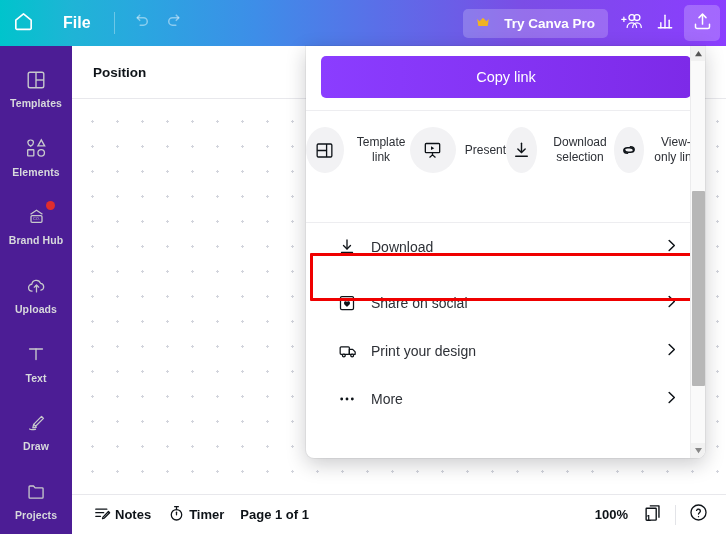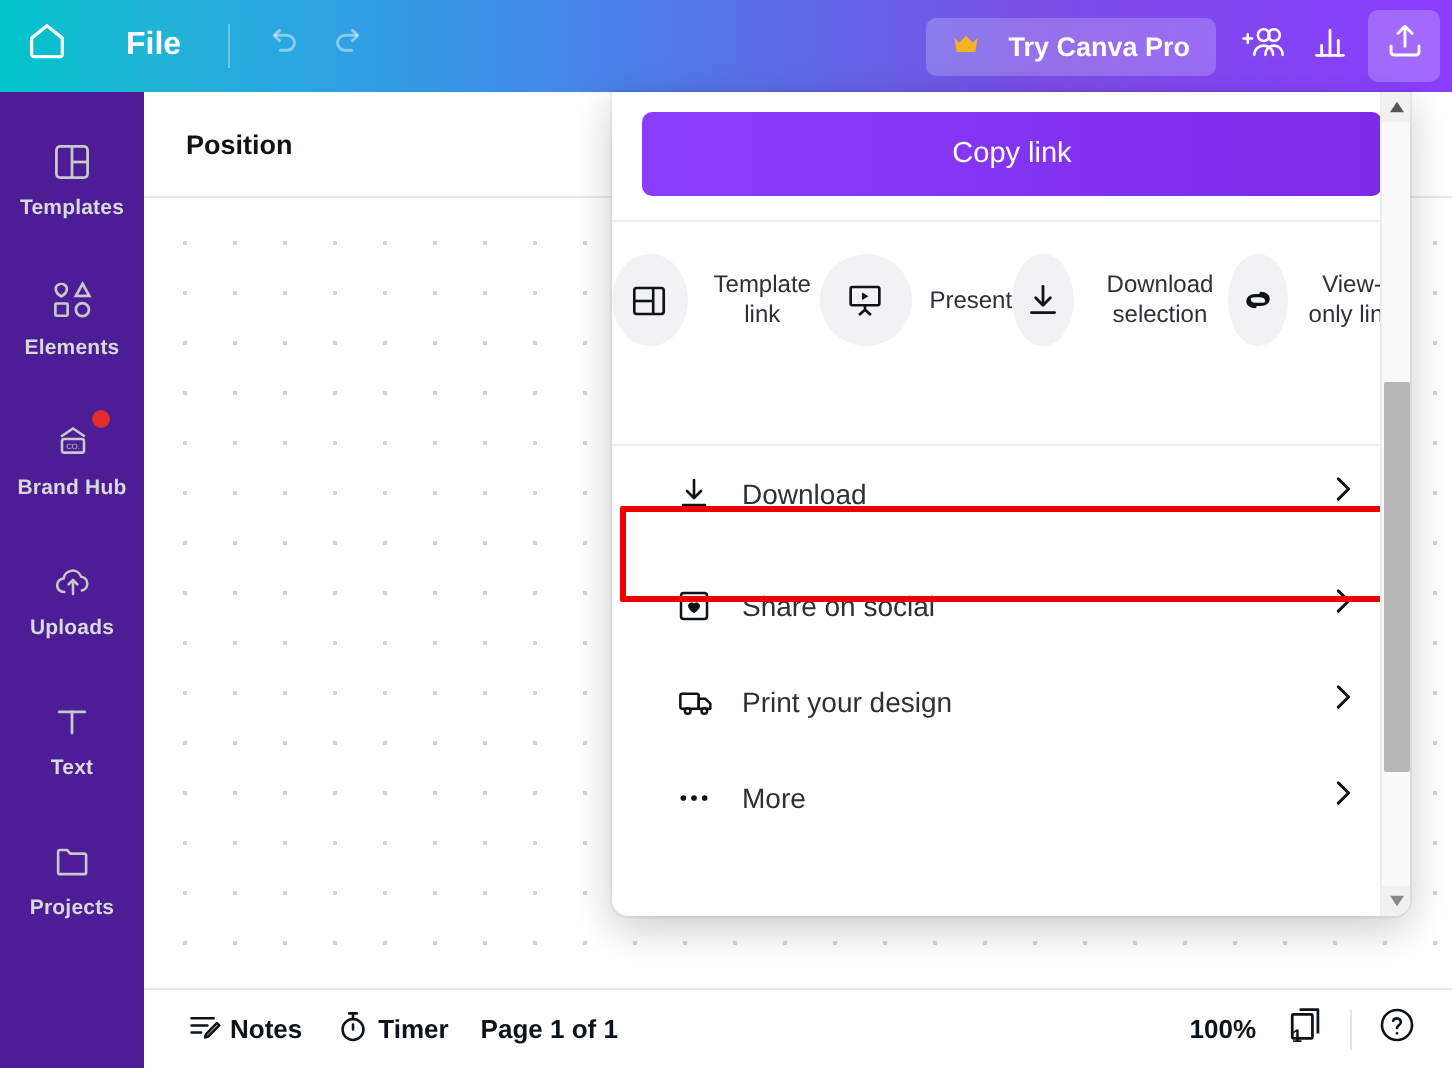--- a/index.html
+++ b/index.html
@@ -290,20 +290,30 @@
   <div class="side-item">
     <span class="s-ico">
       <svg width="22" height="22" viewBox="0 0 24 24" fill="none" stroke="#c7c9cc" stroke-width="1.5" stroke-linecap="round">
         <path d="M5 6.5h14"></path>
           <path d="M12 6.5v11.5"></path>
       </svg>
     </span>
     <span class="s-label">Text</span>
   </div>
 
+  <div class="side-item">
+    <span class="s-ico">
+      <svg width="23" height="22" viewBox="0 0 24 24" fill="none" stroke="#c7c9cc" stroke-width="1.4" stroke-linecap="round" stroke-linejoin="round">
+        <path d="M17.5 4.8 19.6 7 11 15.6 8.9 13.5z"></path>
+        <path d="M8.9 13.5 8 17.4l3.9-.9"></path>
+        <path d="M4.5 18.6c2.2 1.6 4.1.2 6.4.2"></path>
+      </svg>
+    </span>
+    <span class="s-label">Draw</span>
+  </div>
 
   <div class="side-item">
     <span class="s-ico">
       <svg width="23" height="21" viewBox="0 0 24 24" fill="none" stroke="#c7c9cc" stroke-width="1.5" stroke-linejoin="round">
         <path d="M3.5 18.5V6.7a1 1 0 0 1 1-1h4.1l1.8 2.1h8.1a1 1 0 0 1 1 1v9.7a1 1 0 0 1-1 1H4.5a1 1 0 0 1-1-1z"></path>
       </svg>
     </span>
     <span class="s-label">Projects</span>
   </div>
 </div>

